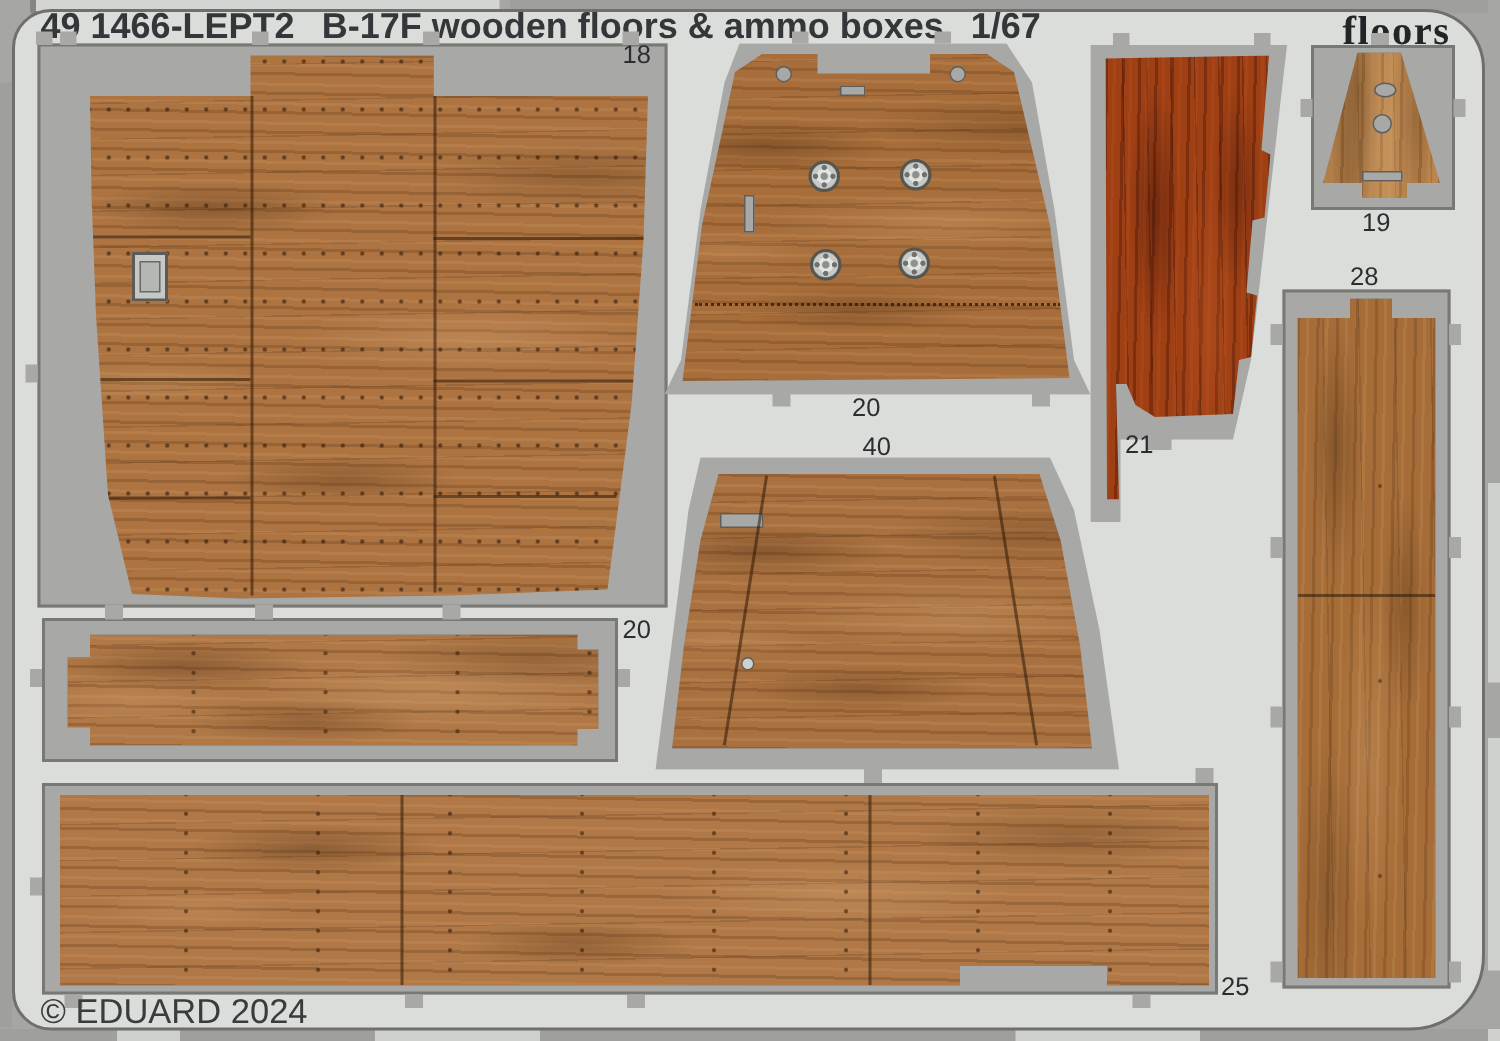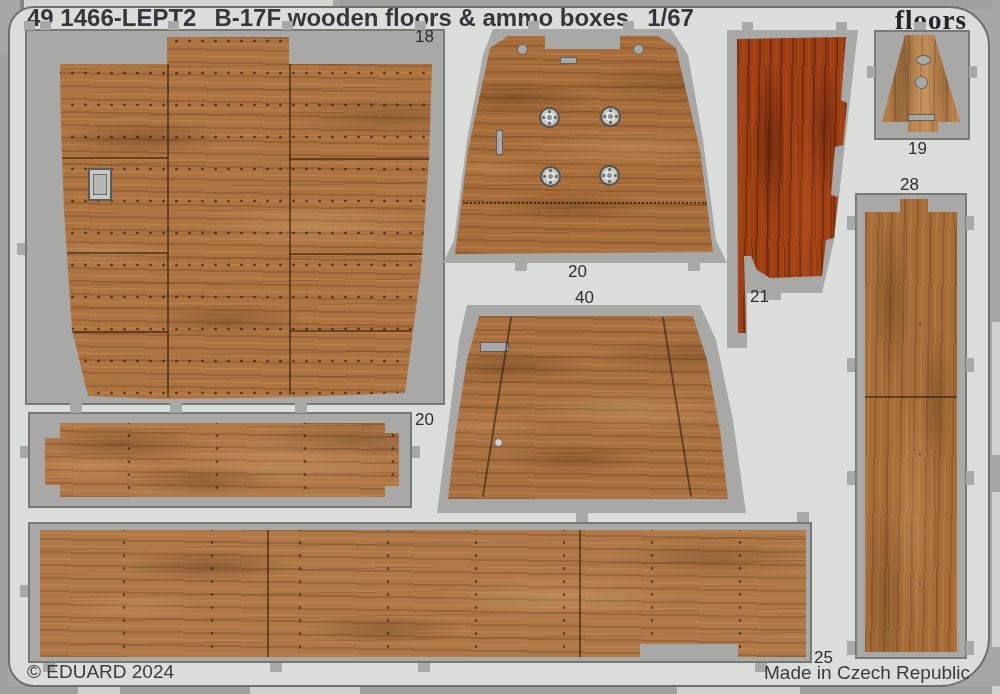--- a/index.html
+++ b/index.html
@@ -74,21 +74,21 @@
     radial-gradient(circle at 50% 50%, #e3e5e2 0 5px, #c7c9c6 5px 8px, #b3b5b2 8px);}
   .hatch-outer{position:absolute;background:#c6c8c5;border:2px solid #5b5c59;box-sizing:border-box;}
   .hatch-inner{position:absolute;left:3px;top:4px;right:3px;bottom:4px;
     background:#b5b7b4;border:1px solid #6a6b68;}
   .header{position:absolute;left:27px;top:4px;white-space:nowrap;font-weight:bold;
     font-size:24px;color:var(--ink);}
   .header span{margin-right:18px;}
   .logo{position:absolute;right:33px;top:5px;font-family:"Liberation Serif",serif;
     font-weight:bold;font-size:27px;color:#232427;letter-spacing:1px;}
   .plabel{position:absolute;font-size:17px;color:#2c2d2f;}
-  .foot{position:absolute;font-size:19px;color:#3a3b3d;white-space:nowrap;}
+  .foot{position:absolute;font-size:23px;color:#3a3b3d;white-space:nowrap;}
   .band{position:absolute;background:#9fa09d;}
   .band-light{position:absolute;background:#d3d5d2;}
 </style>
 </head>
 <body>
 
 <div id="stage">
 
   <div class="band-light" style="left:0;top:0;width:333px;height:9px;"></div>
   <div class="band" style="left:340px;top:0;width:652px;height:9px;"></div>
@@ -228,15 +228,14 @@
   <div class="plabel" style="left:415px;top:27px;">18</div>
   <div class="plabel" style="left:568px;top:262px;">20</div>
   <div class="plabel" style="left:575px;top:288px;">40</div>
   <div class="plabel" style="left:750px;top:287px;">21</div>
   <div class="plabel" style="left:908px;top:139px;">19</div>
   <div class="plabel" style="left:900px;top:175px;">28</div>
   <div class="plabel" style="left:415px;top:410px;">20</div>
   <div class="plabel" style="left:814px;top:648px;">25</div>
 
   <div class="foot" style="left:27px;top:661px;">© EDUARD 2024</div>
-  <div class="foot" style="right:30px;top:662px;">Made in Czech Republic</div>
 
 </div>
 
 </body></html>

